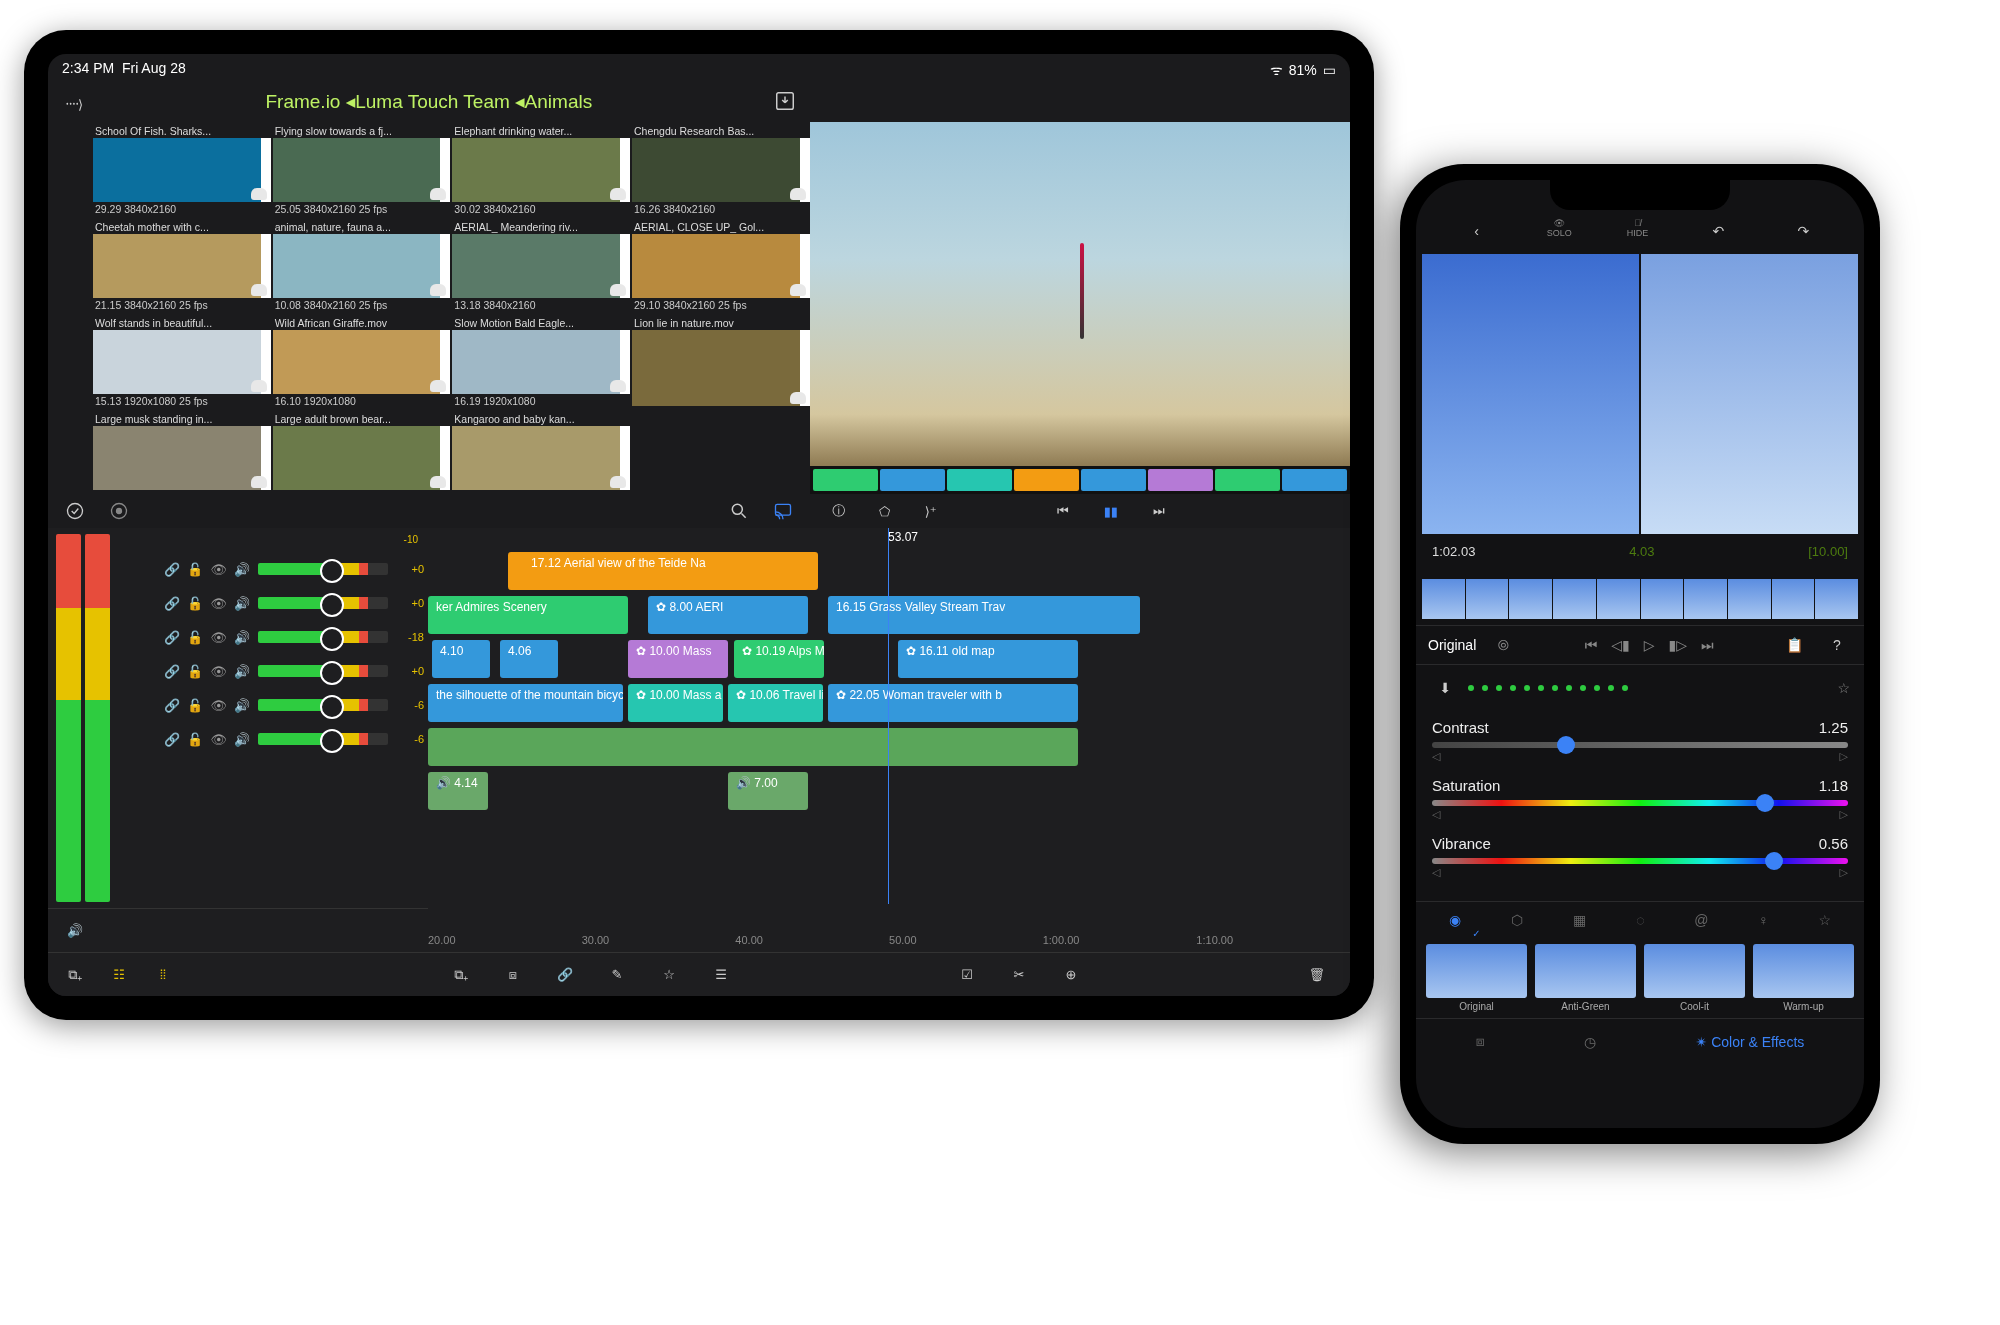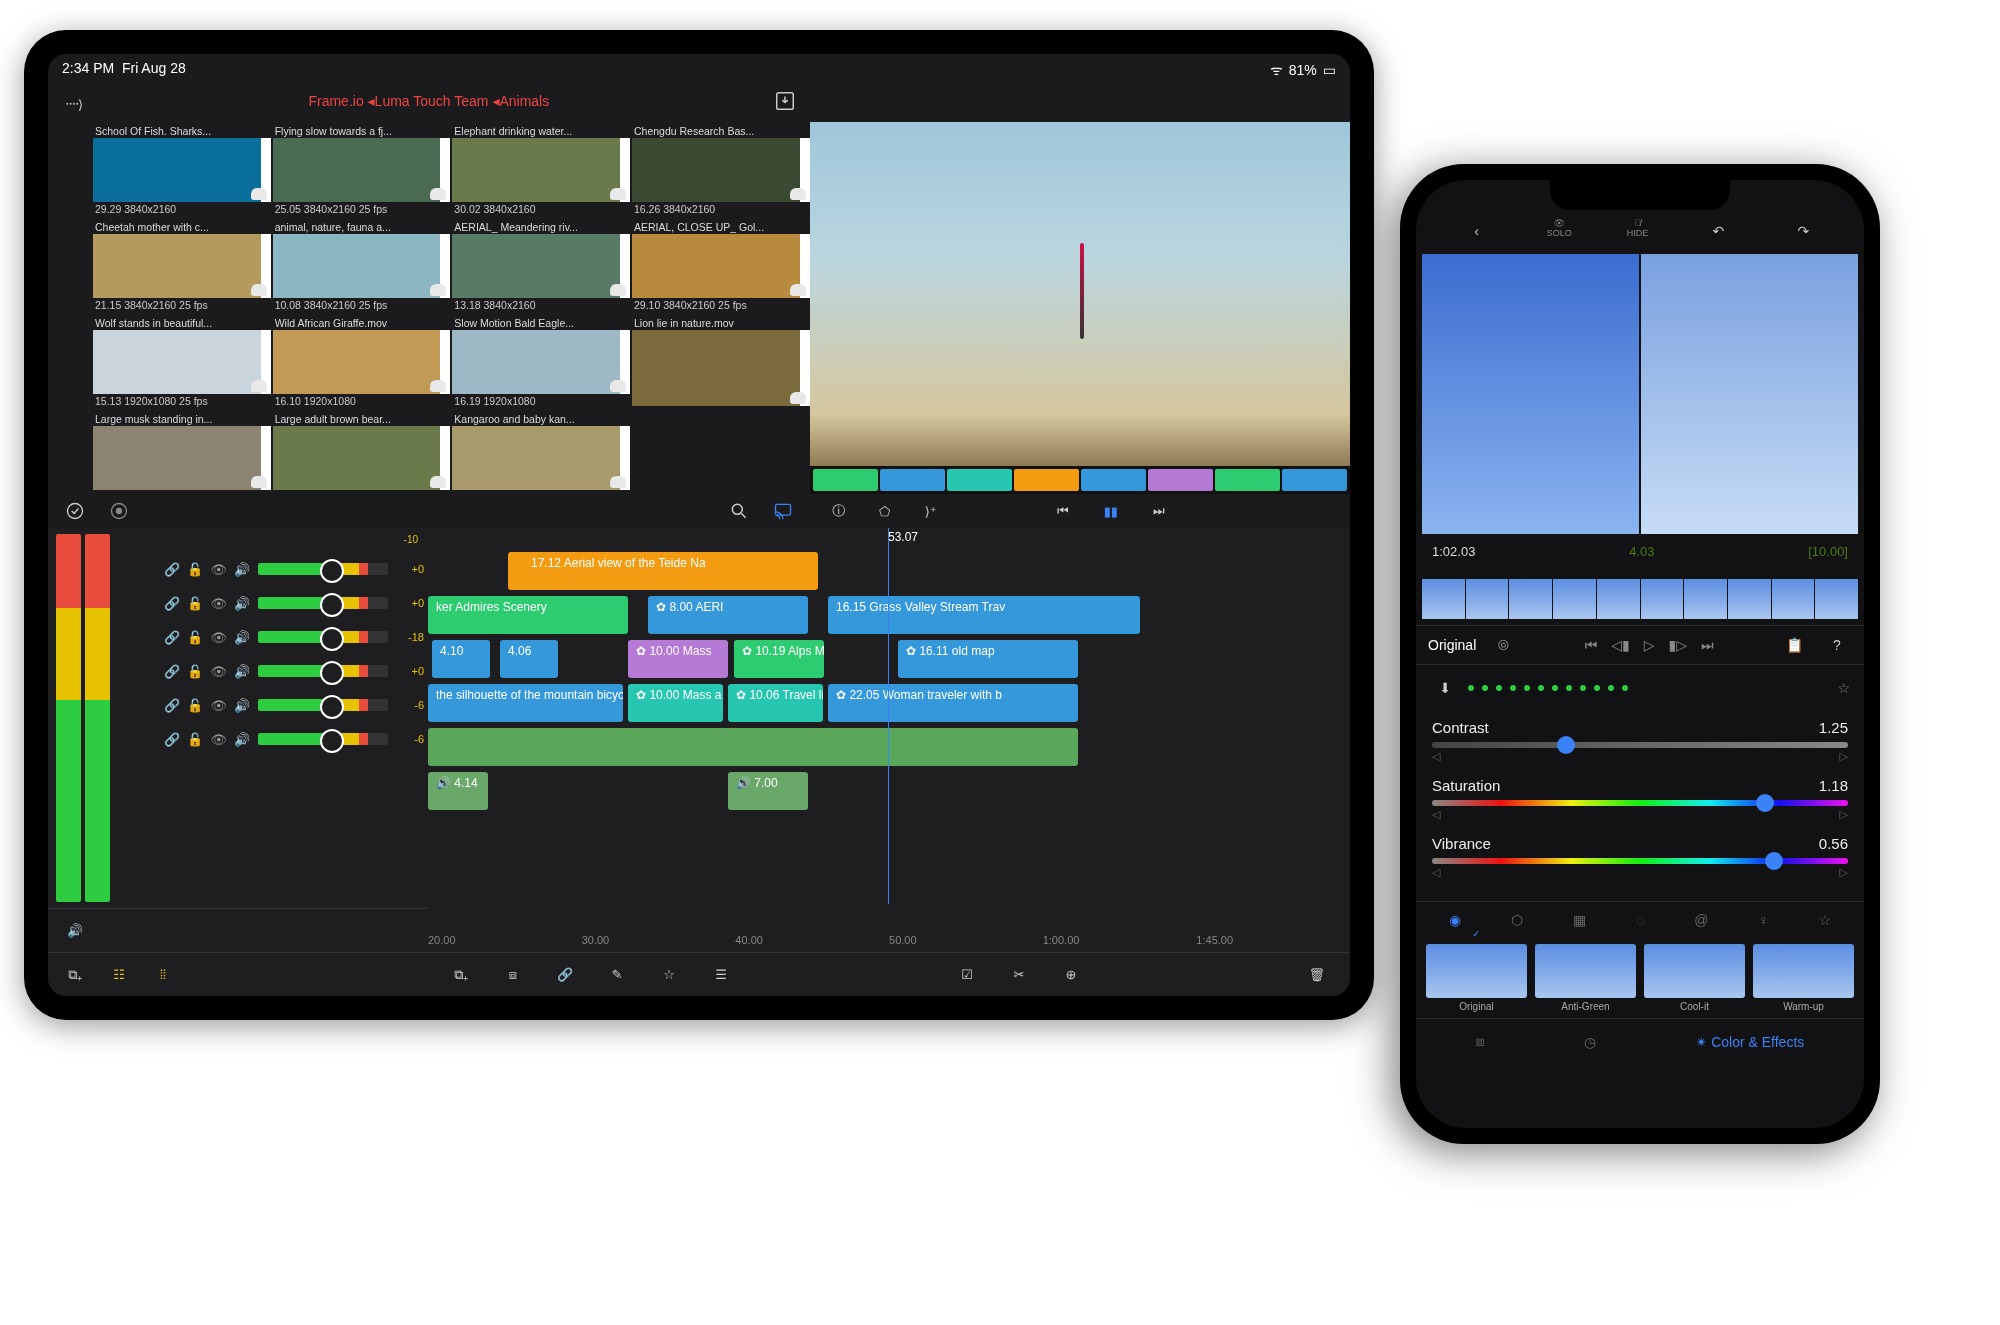--- a/index.html
+++ b/index.html
@@ -3,21 +3,21 @@
 <meta charset="utf-8">
 <style>
 * { margin:0; padding:0; box-sizing:border-box; }
 body { background:#fff; font-family:-apple-system,BlinkMacSystemFont,"Helvetica Neue",sans-serif; position:relative; width:2000px; height:1325px; overflow:hidden;}
 .ipad-frame { position:absolute; top:30px; left:24px; width:1350px; height:990px; background:#000; border-radius:42px; padding:24px; box-shadow:0 6px 30px rgba(0,0,0,.4);}
 .ipad-screen { width:100%; height:100%; background:#1b1b1d; border-radius:18px; overflow:hidden; display:flex; flex-direction:column; color:#eee; font-size:13px;}
 .statusbar { display:flex; justify-content:space-between; padding:6px 14px 2px; font-size:14px; color:#fff;}
 .statusbar .right { display:flex; gap:6px; align-items:center;}
 .topbar { display:flex; height:44px; align-items:center;}
 .topbar-left { flex:0 0 58.5%; display:flex; align-items:center; padding:0 10px; gap:10px;}
-.breadcrumb { flex:1; text-align:center; font-size:14px; color:#ef4444;}
+.breadcrumb { flex:1; text-align:center; font-size:19px; color:#bef264;}
 .iconbtn { width:30px; height:26px; display:inline-flex; align-items:center; justify-content:center; color:#ccc; cursor:pointer;}
 svg { display:block; }
 .mainrow { display:flex; height:400px;}
 .library { flex:0 0 58.5%; overflow:hidden; display:flex; flex-direction:column;}
 .clipgrid { flex:1; display:grid; grid-template-columns:repeat(4,1fr); gap:4px; padding:2px 2px 2px 45px; overflow:hidden;}
 .clip { display:flex; flex-direction:column; font-size:10.5px;}
 .clip-title { color:#ddd; white-space:nowrap; overflow:hidden; text-overflow:ellipsis; padding:1px 2px;}
 .clip-thumb { flex:1; min-height:48px; position:relative; background:#555;}
 .clip-thumb .cloud { position:absolute; right:2px; bottom:2px; width:16px; height:12px; background:#e8e8e8; border-radius:6px 6px 3px 3px;}
 .clip-thumb .badge { position:absolute; right:-2px; top:0; bottom:0; width:10px; background:#fff;}
@@ -416,21 +416,21 @@
               </div>
             </div>
         <div style="position:absolute;left:460px;top:0;bottom:24px;width:1px;background:#3b82f6"></div>
       </div>
       <div class="ruler" id="ruler">
             <span>20.00</span>
             <span>30.00</span>
             <span>40.00</span>
             <span>50.00</span>
             <span>1:00.00</span>
-            <span>1:45.00</span>
+            <span>1:10.00</span>
           </div>
       <div class="tl-toolbar">
         <div class="grp">
           <span class="iconbtn">⧉₊</span>
           <span class="iconbtn">⧈</span>
           <span class="iconbtn">🔗</span>
           <span class="iconbtn">✎</span>
           <span class="iconbtn">☆</span>
           <span class="iconbtn">☰</span>
         </div>

